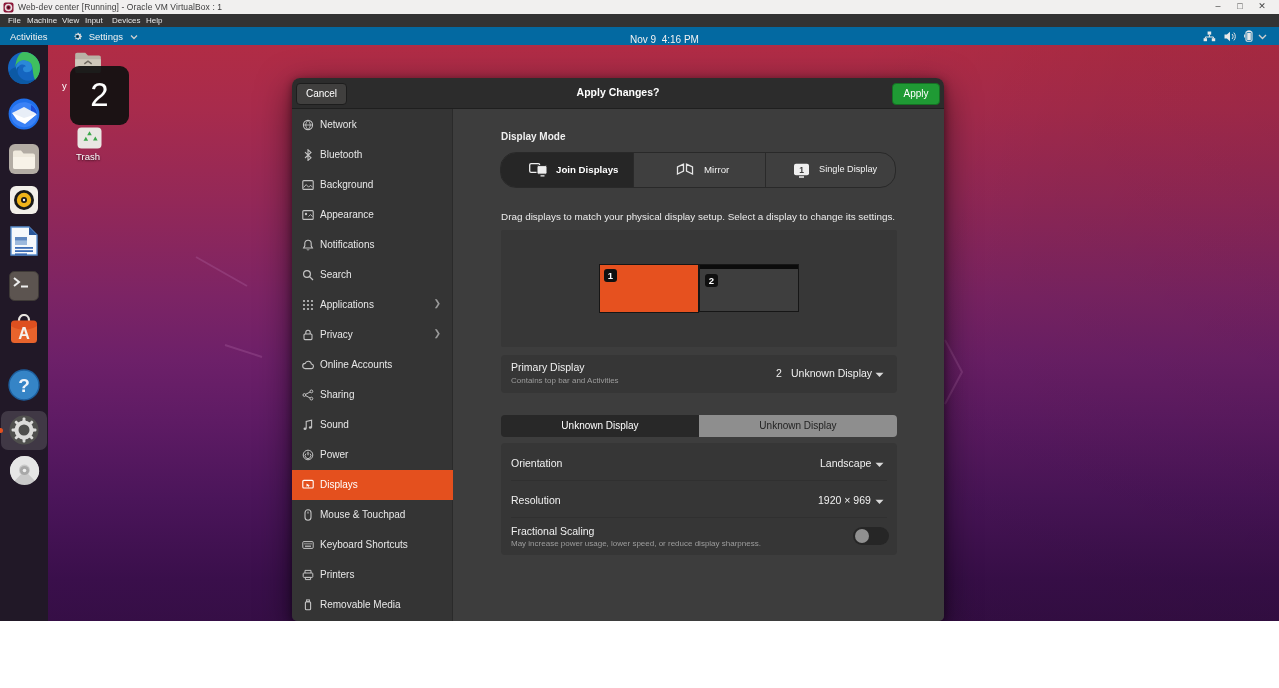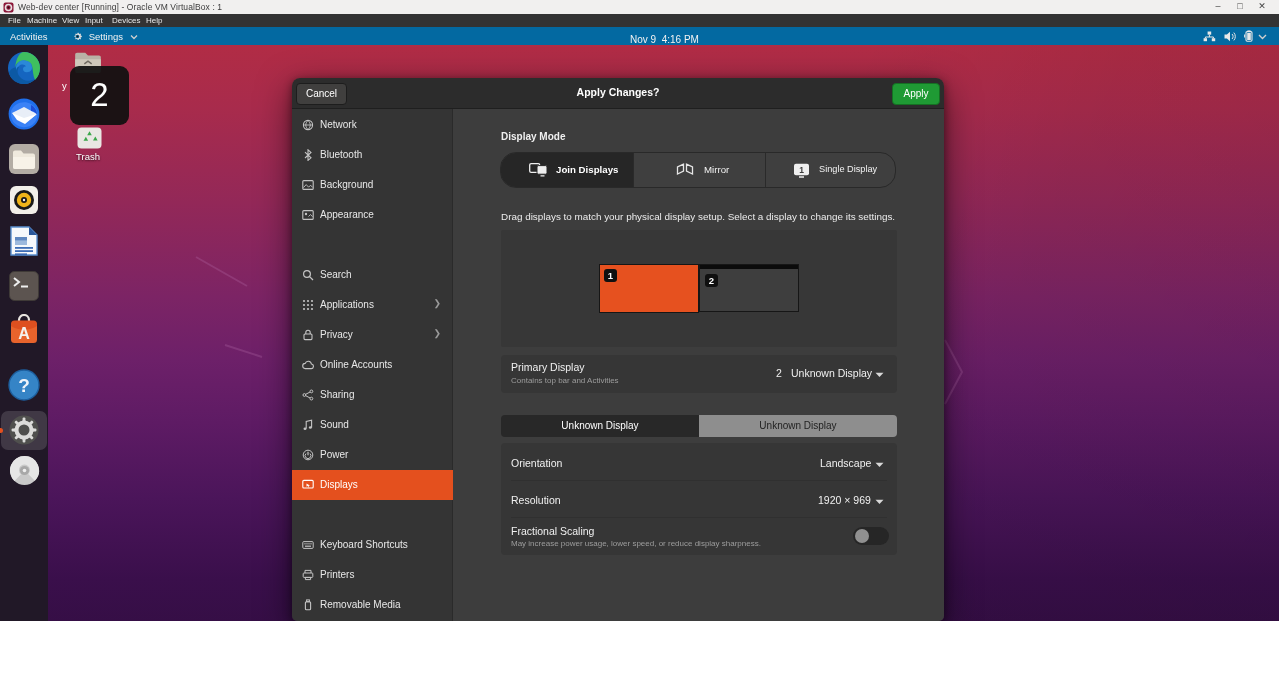--- a/index.html
+++ b/index.html
@@ -279,20 +279,27 @@
           <span class="lbl">Background</span>
         </div>
       <div class="srow" style="top:91px">
           <svg class="ic" viewBox="0 0 12 12">
             <rect x="0.8" y="1.6" width="10.4" height="8.8" rx="1" fill="none" stroke="#c4c4c4" stroke-width="1.1"></rect>
             <circle cx="4" cy="5" r="1.2" fill="#c4c4c4"></circle>
             <path d="M6.5 7.5l2-2 2 2.2" fill="none" stroke="#c4c4c4" stroke-width="0.9"></path>
           </svg>
           <span class="lbl">Appearance</span>
         </div>
+      <div class="srow" style="top:121px">
+          <svg class="ic" viewBox="0 0 12 12">
+            <path d="M6 1.2c-2 0-3.2 1.4-3.2 3.2v2.4L1.6 9h8.8L9.2 6.8V4.4C9.2 2.6 8 1.2 6 1.2z" fill="none" stroke="#c4c4c4" stroke-width="1.1"></path>
+            <path d="M5 10.4a1.1 1.1 0 002 0" fill="none" stroke="#c4c4c4" stroke-width="1"></path>
+          </svg>
+          <span class="lbl">Notifications</span>
+        </div>
       <div class="srow" style="top:151px">
           <svg class="ic" viewBox="0 0 12 12">
             <circle cx="5" cy="5" r="3.4" fill="none" stroke="#c4c4c4" stroke-width="1.2"></circle>
             <path d="M7.6 7.6L11 11" stroke="#c4c4c4" stroke-width="1.3"></path>
           </svg>
           <span class="lbl">Search</span>
         </div>
       <div class="srow" style="top:181px">
           <svg class="ic" viewBox="0 0 12 12">
             <g fill="#c4c4c4">
@@ -351,20 +358,27 @@
           </svg>
           <span class="lbl">Power</span>
         </div>
       <div class="srow active" style="top:361px">
           <svg class="ic" viewBox="0 0 12 12">
             <rect x="0.8" y="1.4" width="10.4" height="7.6" rx="1" fill="none" stroke="#ffffff" stroke-width="1.1"></rect>
             <path d="M4.5 4.5l3.4 2-1.5 0.4 0.9 1.7-1-0.3-0.8-1.5-1 1z" fill="#ffffff"></path>
           </svg>
           <span class="lbl">Displays</span>
         </div>
+      <div class="srow" style="top:391px">
+          <svg class="ic" viewBox="0 0 12 12">
+            <rect x="3" y="0.8" width="6" height="10.4" rx="3" fill="none" stroke="#c4c4c4" stroke-width="1.1"></rect>
+            <path d="M6 2.6v2" stroke="#c4c4c4" stroke-width="1"></path>
+          </svg>
+          <span class="lbl">Mouse &amp; Touchpad</span>
+        </div>
       <div class="srow" style="top:421px">
           <svg class="ic" viewBox="0 0 12 12">
             <rect x="0.8" y="2.6" width="10.4" height="6.8" rx="1" fill="none" stroke="#c4c4c4" stroke-width="1"></rect>
             <g fill="#c4c4c4">
               <rect x="2.4" y="4.2" width="1.2" height="1.2"></rect>
               <rect x="4.4" y="4.2" width="1.2" height="1.2"></rect>
               <rect x="6.4" y="4.2" width="1.2" height="1.2"></rect>
               <rect x="8.4" y="4.2" width="1.2" height="1.2"></rect>
               <rect x="3" y="6.6" width="6" height="1.2"></rect>
             </g>

